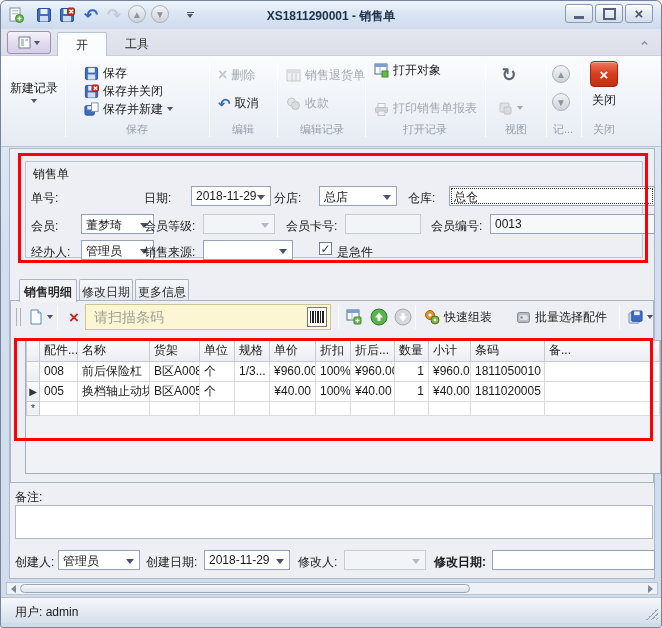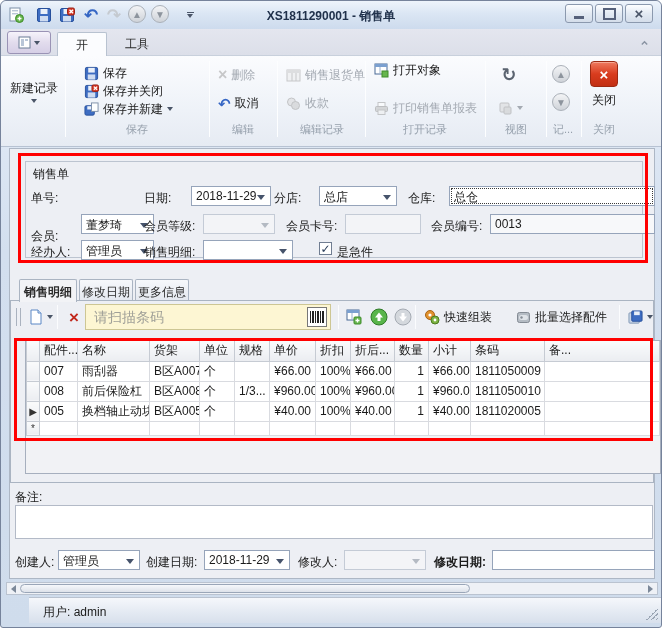--- a/index.html
+++ b/index.html
@@ -95,21 +95,21 @@
   
   .redrect { position:absolute; border:3px solid #ff0000; pointer-events:none; z-index:40; }
 
   
   .remarkbox { position:absolute; left:14px; top:504px; width:638px; height:34px; background:#fff; border:1px solid #b3bac7; }
   .hscroll { position:absolute; left:5px; top:581px; width:652px; height:13px; background:#eef1f6; border:1px solid #bac3d0; }
   .harrow { position:absolute; top:2px; width:0; height:0; border-top:4px solid transparent; border-bottom:4px solid transparent; }
   .hthumb { position:absolute; left:13px; top:1px; width:450px; height:9px; border-radius:5px;
             background:linear-gradient(#f6f8fb,#dde2ea); border:1px solid #9aa6b8; }
   .statusbar { position:absolute; left:0; top:596px; right:0; height:26px;
-               background:linear-gradient(#f5f7fb,#e3e9f2 60%,#d8e0ec); border-top:1px solid #b9c2cf;margin-left:28px; }
+               background:linear-gradient(#f5f7fb,#e3e9f2 60%,#d8e0ec); border-top:1px solid #b9c2cf; }
   .sizegrip { position:absolute; right:3px; bottom:3px; width:12px; height:12px;
               background:linear-gradient(135deg,transparent 0 50%,#9aa5b4 50% 55%,transparent 55% 70%,#9aa5b4 70% 75%,transparent 75% 90%,#9aa5b4 90% 95%,transparent 95%); }
 
   .ic { display:inline-block; flex:0 0 auto; }
 </style>
 </head>
 <body>
 
 <div id="win">
 
@@ -245,21 +245,21 @@
 
     <div class="smbtn" style="left:370px;top:5px;">
       <svg class="ic" width="15" height="15" viewBox="0 0 15 15">
           <rect x="1" y="1" width="12" height="10" fill="#fff" stroke="#4a6a96"></rect>
           <rect x="1" y="1" width="12" height="3" fill="#7ba0d0"></rect>
           <line x1="6" y1="4" x2="6" y2="11" stroke="#9ab0cc"></line>
           <rect x="8" y="8" width="6" height="6" fill="#66b54d" stroke="#3f8c2b"></rect>
         </svg>
       <span>打开对象</span>
     </div>
-    <div class="smbtn disabled" style="left:370px;top:43px;">
+    <div class="smbtn disabled" style="left:370px;top:43px;align-items:flex-end;">
       <svg class="ic" width="15" height="15" viewBox="0 0 15 15">
           <rect x="4" y="1.5" width="7" height="4" fill="#fff" stroke="#9aa1aa"></rect>
           <rect x="1.5" y="5.5" width="12" height="5" rx="1" fill="#b9bdc3" stroke="#8f959c"></rect>
           <rect x="4" y="9" width="7" height="4.5" fill="#eceef0" stroke="#9aa1aa"></rect>
         </svg>
       <span>打印销售单报表</span>
     </div>
     <div class="glabel" style="left:366px;width:116px;">打开记录</div>
     <div class="gsep" style="left:484px;"></div>
 
@@ -292,32 +292,32 @@
   <div class="gb-title">销售单</div>
 
   <div class="lbl" style="left:30px;top:189px;">单号:</div>
   <div class="lbl" style="left:143px;top:189px;">日期:</div>
   <div class="tb dd" style="left:190px;top:185px;width:80px;">2018-11-29</div>
   <div class="lbl" style="left:273px;top:189px;">分店:</div>
   <div class="tb dd" style="left:318px;top:185px;width:78px;">总店</div>
   <div class="lbl" style="left:407px;top:189px;">仓库:</div>
   <div class="tb focusdot" style="left:448px;top:185px;width:206px;">总仓</div>
 
-  <div class="lbl" style="left:30px;top:217px;margin-top:10px;">会员:</div>
+  <div class="lbl" style="left:30px;top:217px;">会员:</div>
   <div class="tb dd" style="left:80px;top:213px;width:73px;">董梦琦</div>
   <div class="lbl" style="left:143px;top:217px;">会员等级:</div>
   <div class="tb dd dis" style="left:202px;top:213px;width:72px;"></div>
   <div class="lbl" style="left:285px;top:217px;">会员卡号:</div>
   <div class="tb dis" style="left:344px;top:213px;width:76px;"></div>
   <div class="lbl" style="left:430px;top:217px;">会员编号:</div>
   <div class="tb" style="left:489px;top:213px;width:165px;background:#f7f8fa;">0013</div>
 
   <div class="lbl" style="left:30px;top:243px;">经办人:</div>
   <div class="tb dd" style="left:80px;top:239px;width:73px;">管理员</div>
-  <div class="lbl" style="left:143px;top:243px;">销售明细:</div>
+  <div class="lbl" style="left:143px;top:243px;">销售来源:</div>
   <div class="tb dd" style="left:202px;top:239px;width:90px;"></div>
   <div class="chk" style="left:318px;top:241px;">✓</div>
   <div class="lbl" style="left:336px;top:243px;">是急件</div>
 
   <div class="redrect" style="left:17px;top:152px;width:630px;height:110px;"></div>
 
   <div class="dtab active" style="left:18px;width:58px;">销售明细</div>
   <div class="dtab" style="left:78px;width:54px;">修改日期</div>
   <div class="dtab" style="left:134px;width:54px;">更多信息</div>
   <div class="dpage"></div>
@@ -416,35 +416,20 @@
         <th>单价</th>
         <th>折扣</th>
         <th>折后...</th>
         <th>数量</th>
         <th>小计</th>
         <th>条码</th>
         <th>备...</th>
       </tr>
       <tr>
         <td class="sel"></td>
-        <td>007</td>
-        <td>雨刮器</td>
-        <td>B区A007</td>
-        <td>个</td>
-        <td></td>
-        <td class="num">¥66.00</td>
-        <td class="num">100%</td>
-        <td class="num">¥66.00</td>
-        <td class="num">1</td>
-        <td class="num">¥66.00</td>
-        <td>1811050009</td>
-        <td></td>
-      </tr>
-      <tr>
-        <td class="sel"></td>
         <td>008</td>
         <td>前后保险杠</td>
         <td>B区A008</td>
         <td>个</td>
         <td>1/3...</td>
         <td class="num">¥960.00</td>
         <td class="num">100%</td>
         <td class="num">¥960.00</td>
         <td class="num">1</td>
         <td class="num">¥960.00</td>

